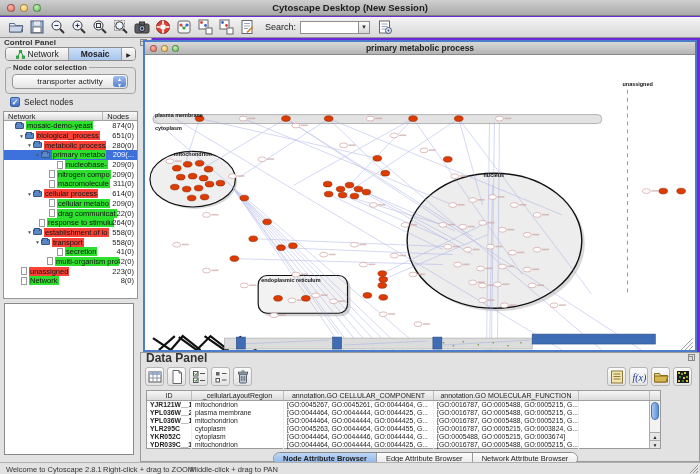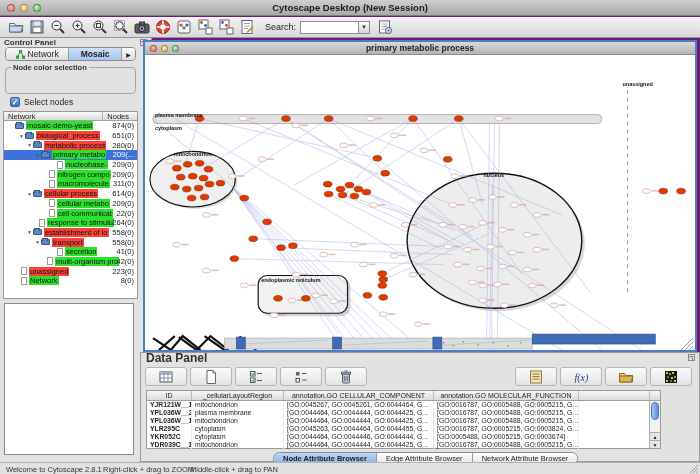--- a/index.html
+++ b/index.html
@@ -1,17 +1,17 @@
 <!DOCTYPE html>
 <html><head>
 <meta charset="utf-8">
 <style>
   html,body{margin:0;padding:0;background:#555;}
   *{box-sizing:border-box;}
-  .window{position:relative;width:700px;height:474px;background:#701a75;overflow:hidden;
+  .window{position:relative;width:700px;height:474px;background:#6d28d9;overflow:hidden;
     font-family:"Liberation Sans",sans-serif;color:#222;padding-left:8px;}
   
   .titlebar{position:absolute;left:0;top:0;width:700px;height:16px;
     background:linear-gradient(#cfcfcf,#a9a9a9);border-bottom:1px solid #7e7e7e;}
   .lights{position:absolute;left:7px;top:4px;display:flex;gap:5px;}
   .light{width:8px;height:8px;border-radius:50%;border:1px solid rgba(0,0,0,.35);}
   .light.r{background:radial-gradient(circle at 35% 30%,#ffb3a8,#ee6a5f);}
   .light.y{background:radial-gradient(circle at 35% 30%,#ffe9b0,#f5bd4f);}
   .light.g{background:radial-gradient(circle at 35% 30%,#c9f0b8,#61c354);}
   .title-text{position:absolute;left:0;right:0;top:2px;text-align:center;font-size:9.5px;font-weight:bold;color:#1c1c1c;}
@@ -68,21 +68,21 @@
   .netwin .wtitle{height:13px;background:linear-gradient(#d9d9d9,#b4b4b4);border-bottom:1px solid #8a8a8a;position:relative;}
   .netwin .wtitle .lights{left:5px;top:3px;gap:4px;}
   .netwin .wtitle .light{width:7px;height:7px;}
   .wtitle-text{position:absolute;left:0;right:0;top:1px;text-align:center;font-size:8.5px;font-weight:bold;color:#222;}
   .canvas{position:absolute;left:0;top:14px;right:0;bottom:0;background:#fff;overflow:hidden;}
   .canvas svg{display:block;width:100%;height:100%;}
   
   .datapanel{position:absolute;left:140px;top:352px;width:560px;height:110px;background:#e2e2e2;border:1px solid #9a9a9a;}
   .dp-header{position:relative;height:11px;font-size:12px;font-weight:bold;color:#333;padding-left:5px;line-height:11px;}
   .dp-toolbar{position:absolute;left:4px;top:12px;right:4px;height:23px;display:flex;align-items:center;}
-  .dbtn{width:42px;height:19px;border:1px solid #b5b5b5;border-radius:3px;background:linear-gradient(#fbfbfb,#e3e3e3);
+  .dbtn{width:19px;height:19px;border:1px solid #b5b5b5;border-radius:3px;background:linear-gradient(#fbfbfb,#e3e3e3);
     display:flex;align-items:center;justify-content:center;margin-right:3px;}
   .dp-right{margin-left:auto;display:flex;}
   .dtable{position:absolute;left:5px;top:37px;width:515px;height:59px;background:#fff;border:1px solid #9a9a9a;}
   .dhead{display:flex;height:10px;background:linear-gradient(#f6f6f6,#dcdcdc);border-bottom:1px solid #a0a0a0;}
   .dhead .hc{font-size:7px;color:#222;text-align:center;line-height:10px;border-right:1px solid #bdbdbd;overflow:hidden;white-space:nowrap;}
   .drow{display:flex;height:8px;}
   .drow .dc{font-size:6.8px;line-height:8px;padding-left:3px;white-space:nowrap;overflow:hidden;color:#222;border-right:1px solid #eee;}
   .drow .dc.id{font-weight:bold;}
   .dscroll{position:absolute;right:0;top:10px;bottom:0;width:11px;background:#f2f2f2;border-left:1px solid #aaa;}
   .dthumb{position:absolute;left:1px;top:1px;width:8px;height:18px;border-radius:4px;
@@ -236,20 +236,24 @@
       </span>
       <span class="cp-tab mosaic">
           <span>Mosaic</span>
         </span>
       <span class="cp-tab more">
           <span>▶</span>
         </span>
     </div>
     <div class="groupbox">
       <span class="legend">Node color selection</span>
+      <div class="combo">
+        <span>transporter activity</span>
+        <span class="stepper">▲<br>▼</span>
+      </div>
     </div>
     <div class="check-row">
       <span class="checkbox">✓</span>
       <span class="check-label">Select nodes</span>
     </div>
     <div class="tree-wrap">
       <div class="tree-head">
         <span class="c1">Network</span>
         <span class="c2">Nodes</span>
       </div>
@@ -304,21 +308,21 @@
           </div>
           <div class="trow" style="padding-left: 38px;">
             <span class="tri"></span>
             <span class="ticon file"></span>
             <span class="tlabel green">cellular metabo</span>
             <span class="tcount">209(0)</span>
           </div>
           <div class="trow" style="padding-left: 38px;">
             <span class="tri"></span>
             <span class="ticon file"></span>
-            <span class="tlabel green">cell communicat</span>
+            <span class="tlabel green">drag communicat</span>
             <span class="tcount">22(0)</span>
           </div>
           <div class="trow" style="padding-left: 28px;">
             <span class="tri"></span>
             <span class="ticon file"></span>
             <span class="tlabel green">response to stimulu</span>
             <span class="tcount">264(0)</span>
           </div>
           <div class="trow" style="padding-left: 22px;">
             <span class="tri">▼</span>

